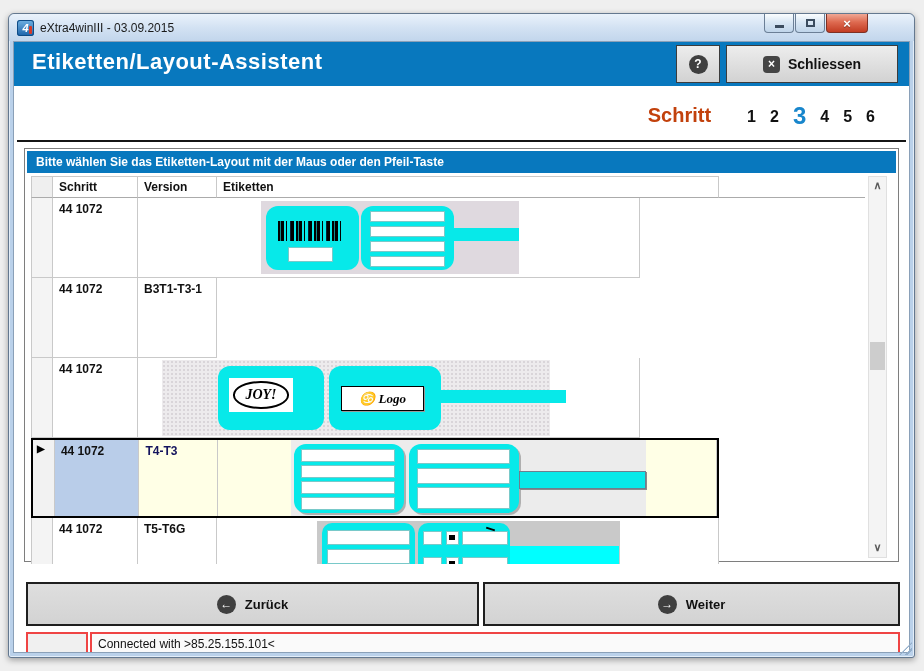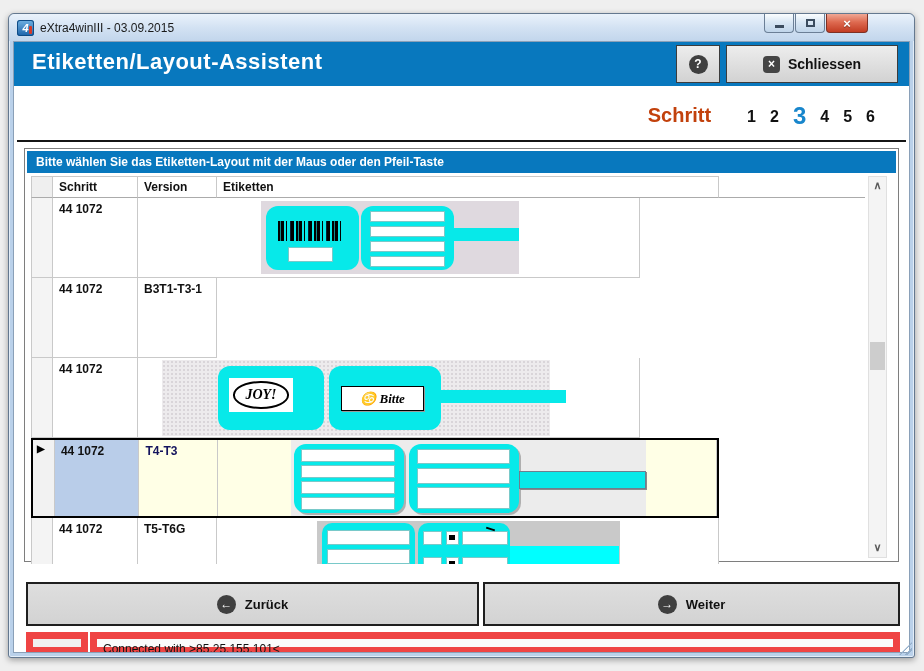--- a/index.html
+++ b/index.html
@@ -126,21 +126,21 @@
   
   .nav-btn { position:absolute; top:540px; height:44px; border:2px solid #1F1F1F; cursor:pointer;
              background:linear-gradient(#DEDEDE,#D3D3D3); display:flex; align-items:center;
              justify-content:center; gap:9px; font-family:"Liberation Sans",sans-serif; }
   .nav-btn .lbl { font-size:13px; font-weight:bold; color:#111; }
   .back-btn { left:12px; width:453px; }
   .next-btn { left:469px; width:417px; }
 
   .statusbar { position:absolute; top:590px; left:0; right:0; height:22px; }
   .status-cell { position:absolute; top:0; height:22px; background:#F0F0F0;
-                 border:7px solid #ef4444; }
+                 border:2px solid #ef4444; }
   .status-cell.small { left:12px; width:62px; }
   .status-cell.big { left:76px; width:810px; background:#FAFAFA; font-size:12px; color:#111;
                      line-height:20px; padding-left:6px; }
   .resize-grip { position:absolute; right:2px; bottom:2px; width:13px; height:13px;
                  background:repeating-linear-gradient(135deg,transparent 0 3px,#93AECB 3px 5px);
                  clip-path:polygon(100% 0,100% 100%,0 100%); }
 </style>
 </head>
 <body>
 
@@ -233,21 +233,21 @@
               <div class="cell w-lay">44 1072</div>
               <div class="cell pvcell w-pre">
                 <div class="pv">
                   <div class="pvbg dotted" style="left:24px;top:2px;width:388px;height:76px"></div>
                   <div class="tag" style="left:80px;top:8px;width:106px;height:64px">
                     <div class="joy-box" style="left:11px;top:12px;width:64px;height:34px">
                       <div class="joy-oval">JOY!</div>
                     </div>
                   </div>
                   <div class="tag" style="left:191px;top:8px;width:112px;height:64px">
-                    <div class="logo-box" style="left:12px;top:20px;width:83px;height:25px">♋ Bitte</div>
+                    <div class="logo-box" style="left:12px;top:20px;width:83px;height:25px">♋ Logo</div>
                   </div>
                   <div class="strip" style="left:303px;top:32px;width:125px;height:13px"></div>
                 </div>
               </div>
             </div>
 
             <div class="row selected">
               <div class="cell first w-sel">
                 <span class="sel-marker">▶</span>
               </div>

